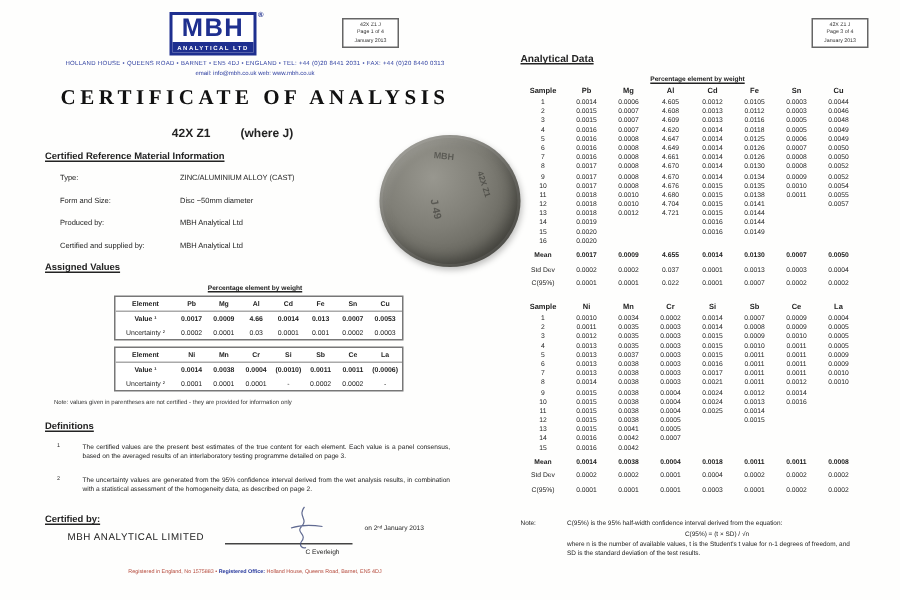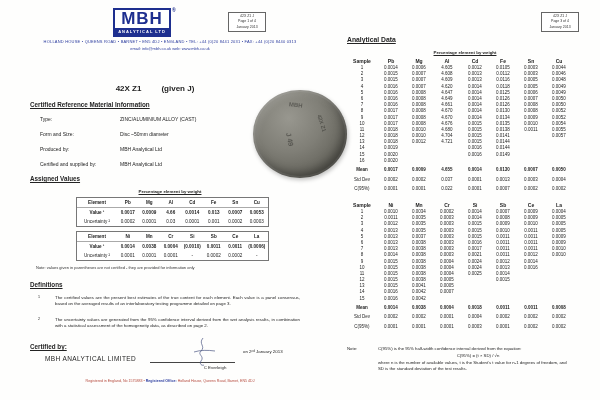--- a/index.html
+++ b/index.html
@@ -108,23 +108,24 @@
 
   <div class="abs refbox rb1">
     <div>42X Z1 J</div>
     <div>Page 1 of 4</div>
     <div>January 2013</div>
   </div>
 
   <div class="abs addr">HOLLAND HOUSE • QUEENS ROAD • BARNET • EN5 4DJ • ENGLAND • TEL: +44 (0)20 8441 2031 • FAX: +44 (0)20 8440 0313</div>
   <div class="abs mail">email: info@mbh.co.uk    web: www.mbh.co.uk</div>
 
+  <div class="abs title">CERTIFICATE  OF  ANALYSIS</div>
   <div class="abs subtitle">
     <span>42X Z1</span>
-    <span>(given J)</span>
+    <span>(where J)</span>
   </div>
 
   <div class="abs disc">
     <span class="mk1">MBH</span>
     <span class="mk2">42X Z1</span>
     <span class="mk3">J 49</span>
   </div>
 
   <div class="abs h-ul crm-h">Certified Reference Material Information</div>
   <div class="abs crm-row" style="top:116px">

